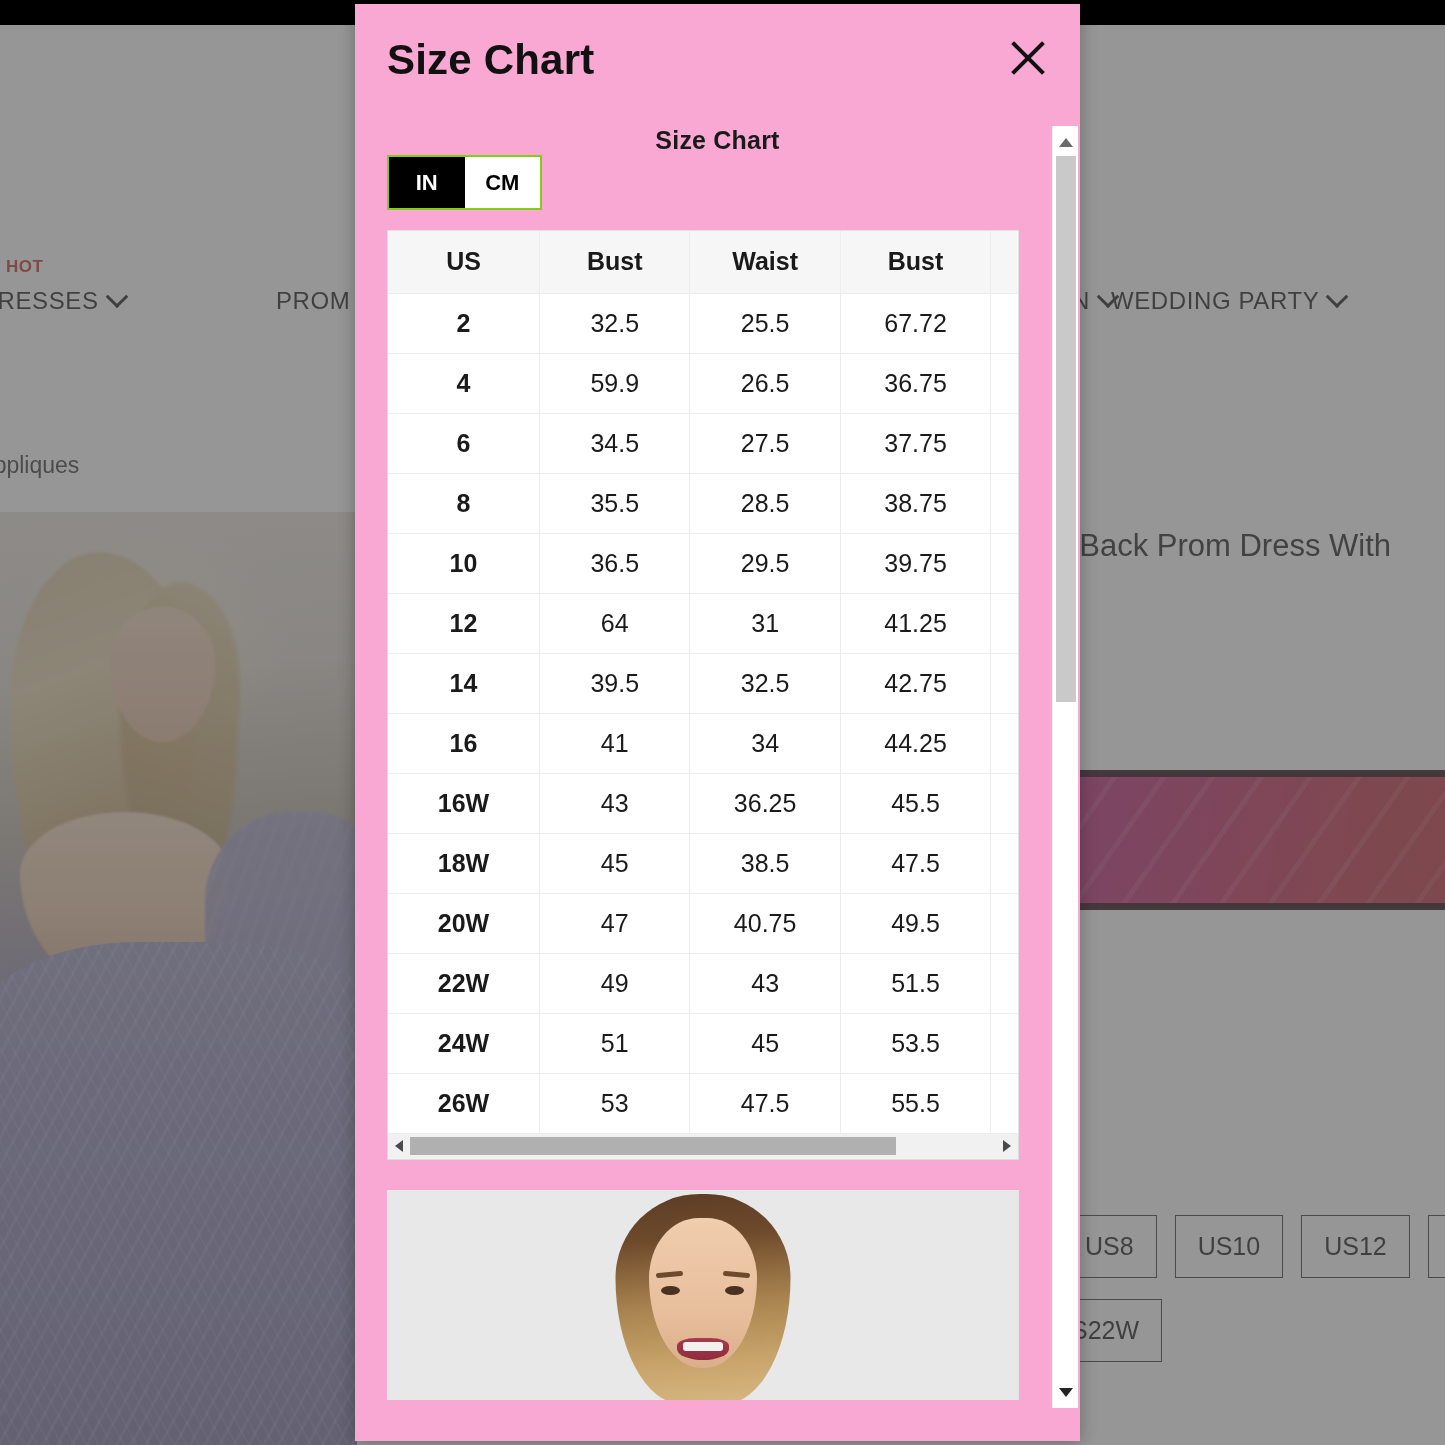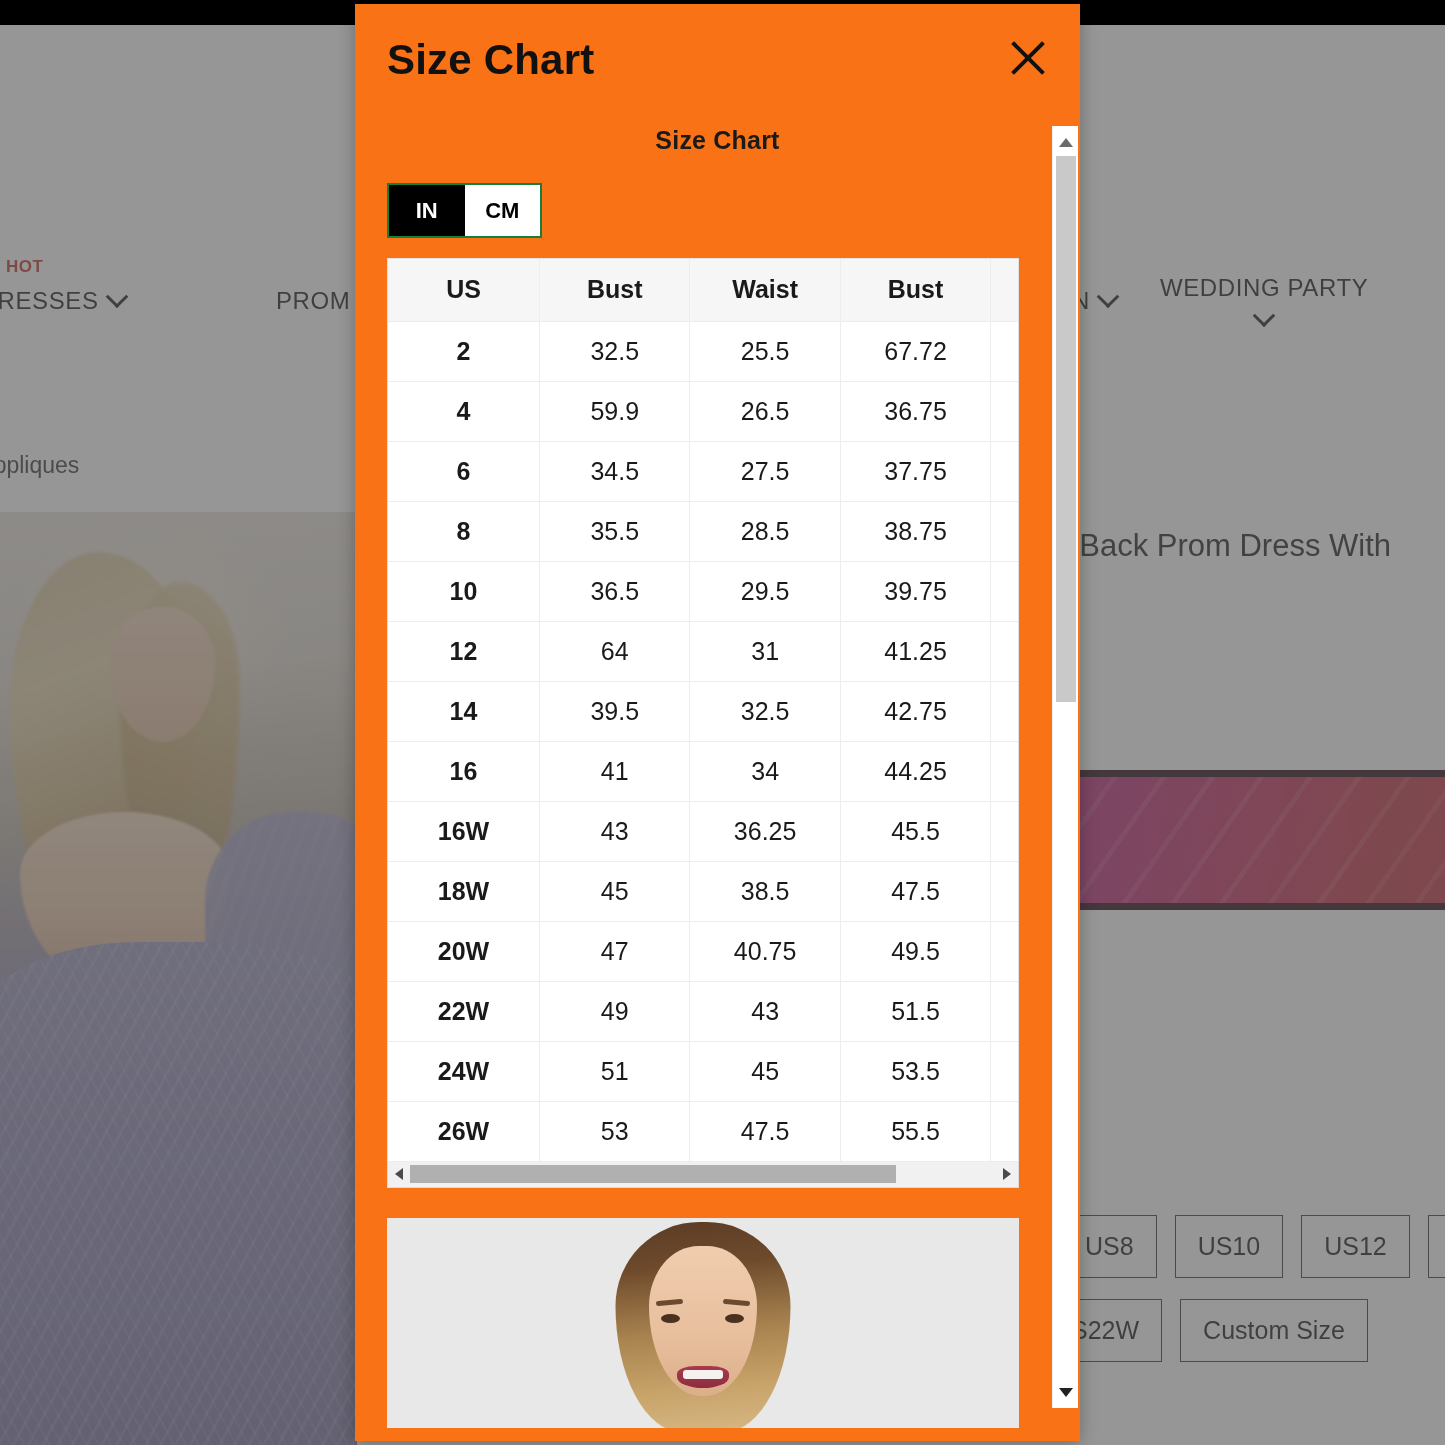--- a/index.html
+++ b/index.html
@@ -124,21 +124,21 @@
   .dim-overlay {
     position: absolute; left: 0; top: 25px; width: 1445px; height: 1420px;
     background: rgba(86,86,86,0.62);
     z-index: 20;
   }
 
   
   .modal {
     position: absolute; left: 355px; top: 4px;
     width: 725px; height: 1437px;
-    background: #f97316;
+    background: #f9a8d4;
     z-index: 40;
     box-shadow: 0 2px 16px rgba(0,0,0,0.28);
     overflow: hidden;
   }
   .modal-header {
     position: relative; height: 108px;
   }
   .modal-title {
     position: absolute; left: 32px; top: 32px;
     font-size: 42px; font-weight: bold; color: #111;
@@ -157,23 +157,22 @@
     padding: 0 32px;
   }
 
   .chart-subtitle {
     text-align: center;
     font-size: 25px; font-weight: bold; color: #1a1a1a;
     margin: 14px 0 0 0; letter-spacing: .2px;
   }
 
   .unit-toggle {
-    margin-top: 28px;
     display: inline-flex;
-    border: 2px solid #15803d; background: #000;
+    border: 2px solid #84cc16; background: #000;
     width: 155px; height: 55px;
   }
   .unit-btn {
     flex: 1; display: flex; align-items: center; justify-content: center;
     font-size: 22px; font-weight: bold; cursor: pointer;
     font-family: "Liberation Sans", sans-serif;
     border: none;
   }
   .unit-btn.active { background: #000; color: #fff; }
   .unit-btn.inactive { background: #fff; color: #000; }
@@ -328,42 +327,41 @@
         <span class="nav-caret"></span>
         <span class="hot-badge">HOT</span>
       </div>
       <div class="nav-item" style="left:276px;align-items:center;">
         <span>PROM</span>
       </div>
       <div class="nav-item" style="left:1072px;">
         <span>N</span>
         <span class="nav-caret"></span>
       </div>
-      <div class="nav-item" style="left:1160px;flex-direction:column;">
+      <div class="nav-item" style="left:1111px;">
         <span>WEDDING PARTY</span>
         <span class="nav-caret"></span>
       </div>
     </div>
 
     <div class="bg-breadcrumb">ess With Appliques</div>
 
     <div class="bg-title">t Back Prom Dress With</div>
 
     <div class="bg-banner"></div>
 
     <div class="size-btn-row" style="left:1062px; top:1215px;">
       <button class="size-btn">US8</button>
       <button class="size-btn">US10</button>
       <button class="size-btn">US12</button>
       <button class="size-btn">US1</button>
     </div>
 
     <div class="size-btn-row" style="left:1048px; top:1299px;">
       <button class="size-btn">S22W</button>
-      <button class="size-btn">Custom Size</button>
     </div>
   </div>
 
   <div class="dim-overlay"></div>
 
   <div class="modal">
 
     <div class="modal-header">
       <div class="modal-title">Size Chart</div>
       <button class="modal-close" aria-label="Close">

